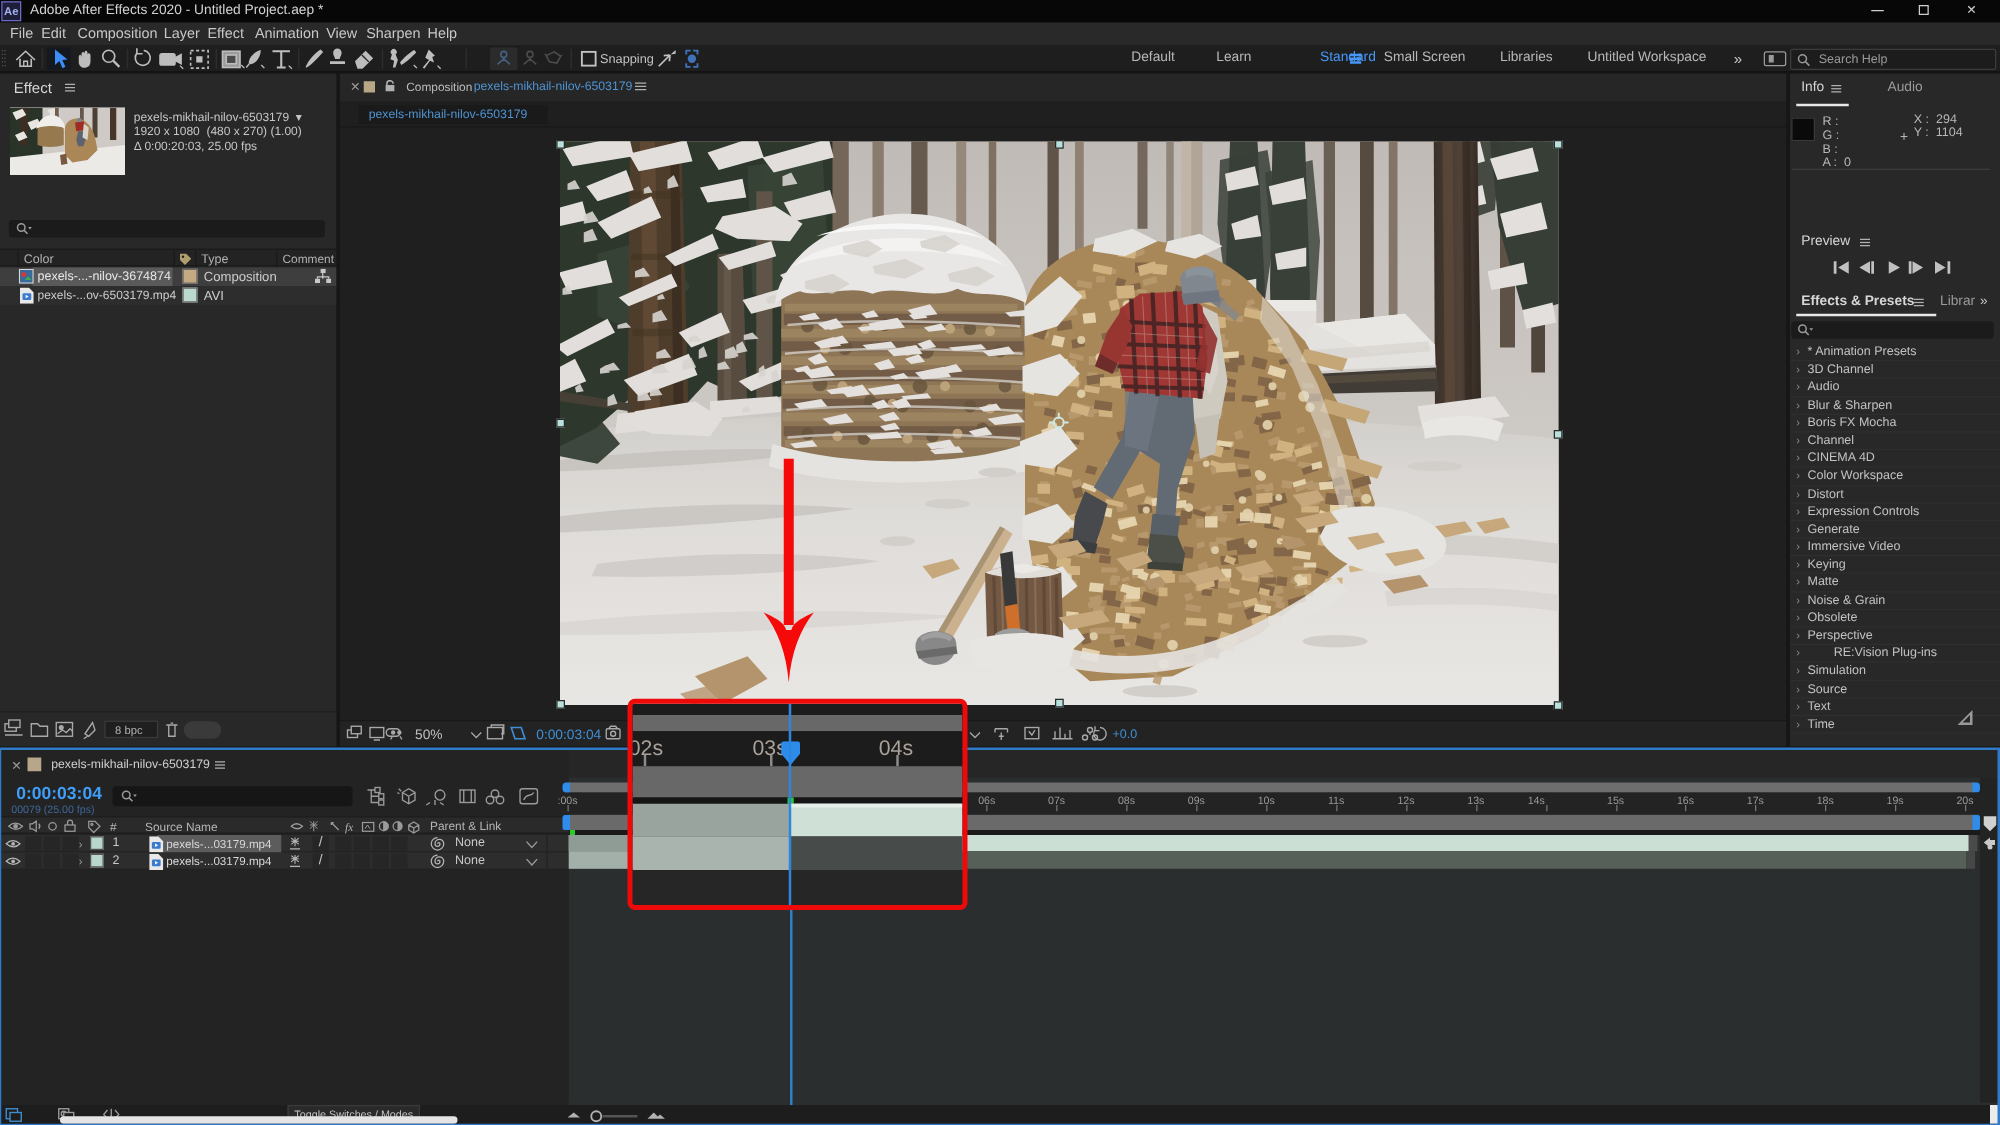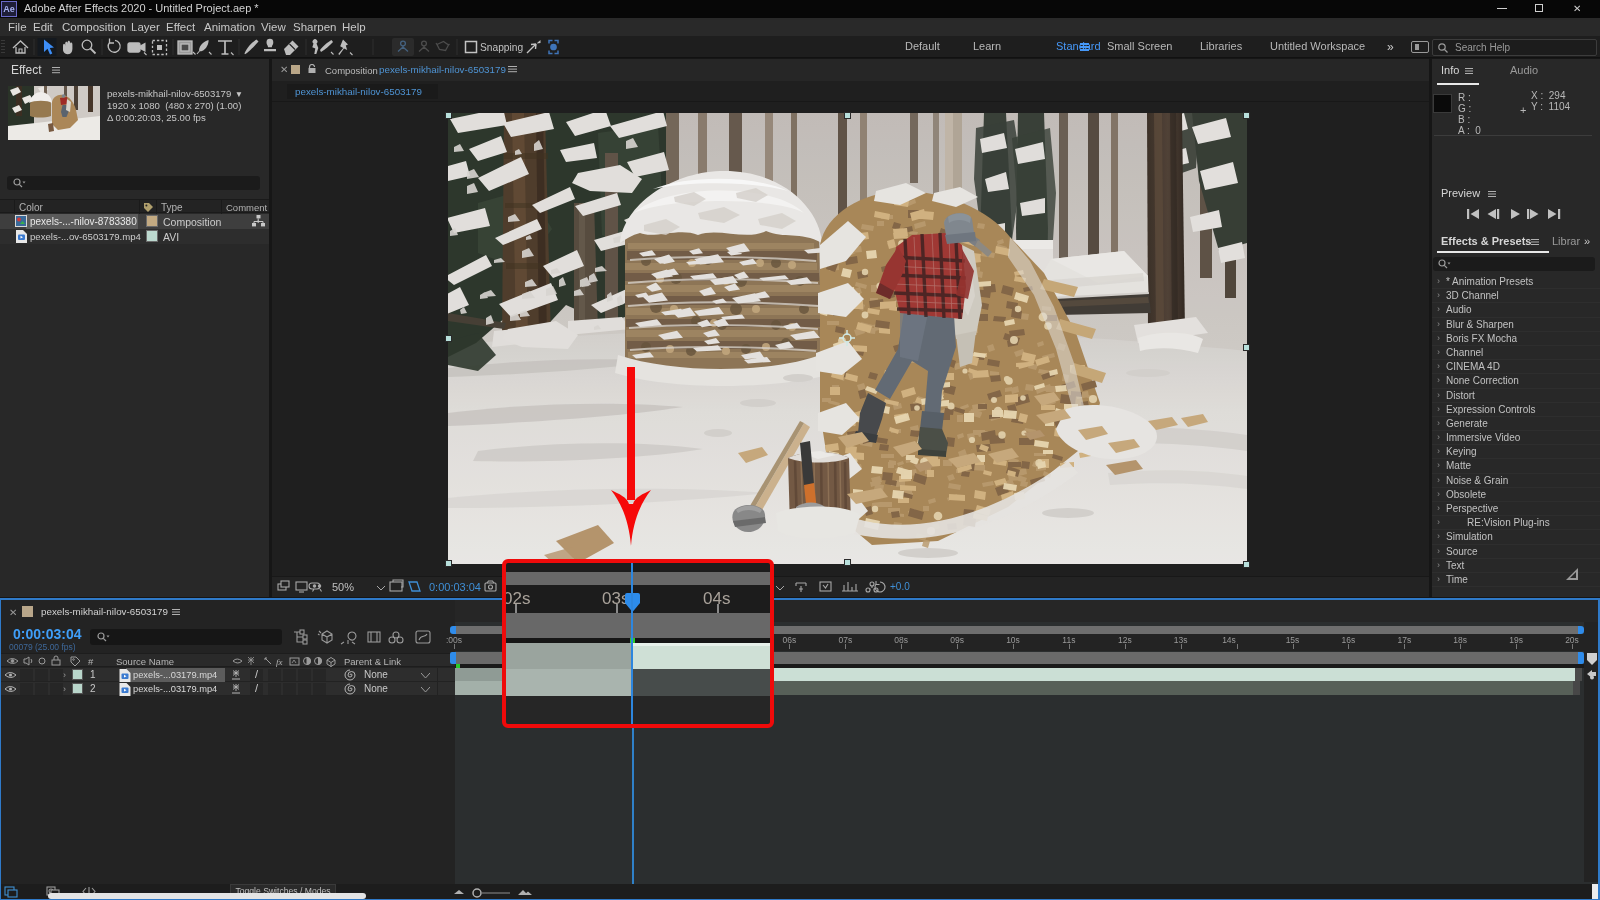--- a/index.html
+++ b/index.html
@@ -190,21 +190,21 @@
   </div>
 
   <div class="abs" style="left:0;top:155px;width:269px;height:15px;background:#3e3e3e;">
     <div class="abs" style="left:26px;top:0px;width:112px;height:15px;background:#5a5a5a;"></div>
     <svg width="12" height="12" style="position:absolute;left:15px;top:1px;" viewBox="0 0 12 12">
           <rect width="12" height="12" fill="#d8d8d8"></rect>
           <rect x="1" y="1" width="10" height="10" fill="#3a6a9a"></rect>
           <circle cx="4" cy="4.5" r="2" fill="#d03a3a"></circle>
           <path d="M5 9 l2.5-3 2.5 3z" fill="#3ab04a"></path>
         </svg>
-    <div class="abs" style="left:30px;top:2px;font-size:10px;color:#e8e8e8;">pexels-...-nilov-8783380</div>
+    <div class="abs" style="left:30px;top:2px;font-size:10px;color:#e8e8e8;">pexels-...-nilov-3674874</div>
     <div class="abs" style="left:146px;top:1px;width:12px;height:12px;background:#c3aa82;border:1px solid #6a6a6a;"></div>
     <div class="abs" style="left:163px;top:2px;font-size:10.5px;color:#cccccc;">Composition</div>
     <svg width="13" height="12" style="position:absolute;left:252px;top:1px;" viewBox="0 0 13 12">
           <g fill="#c8c8c8">
             <rect x="4.5" y="0" width="4" height="3.4"></rect>
             <rect x="0" y="8" width="4" height="3.4"></rect>
             <rect x="9" y="8" width="4" height="3.4"></rect>
             <path d="M6.2 3.4 v2.3 M2 8 v-1.5 h9 V8 M6.2 5 v3" stroke="#c8c8c8" fill="none" stroke-width="1"></path>
           </g>
         </svg>
@@ -214,20 +214,40 @@
     <svg width="11" height="13" style="position:absolute;left:16px;top:1px;" viewBox="0 0 11 13">
           <path d="M0 0 h7 l4 4 v9 h-11 z" fill="#e8e8e8"></path>
           <rect x="2" y="4.5" width="7" height="5.5" rx="1" fill="#3a7ad0"></rect>
           <path d="M4.5 5.8 l2.5 1.4 -2.5 1.4 z" fill="#fff"></path>
         </svg>
     <div class="abs" style="left:30px;top:2px;font-size:9.6px;color:#cccccc;">pexels-...ov-6503179.mp4</div>
     <div class="abs" style="left:146px;top:1px;width:12px;height:12px;background:#bcd9cf;border:1px solid #6a6a6a;"></div>
     <div class="abs" style="left:163px;top:2px;font-size:10.5px;color:#cccccc;">AVI</div>
   </div>
 
+  <div class="abs" style="left:0;top:510px;width:269px;height:28px;background:#282828;border-top:1px solid #1f1f1f;">
+    <svg width="200" height="22" style="position:absolute;left:0;top:3px;" viewBox="0 0 200 22">
+      <g fill="none" stroke="#a8a8a8" stroke-width="1.1">
+        <rect x="4" y="6" width="9" height="6"></rect>
+            <rect x="7" y="3" width="9" height="6" fill="#282828"></rect>
+            <path d="M4 15 h14"></path>
+        <path d="M25 6 h5 l2 2 h6 v8 h-13 z"></path>
+        <rect x="45" y="5" width="13" height="11"></rect>
+            <circle cx="49" cy="9" r="1.5" fill="#a8a8a8"></circle>
+            <path d="M46 14 l4 -3 3 2 3 -3 2 2"></path>
+        <path d="M68 14 l6 -9 2 6 -5 5 z M70 16 l-3 2"></path>
+      </g>
+      <rect x="84" y="4" width="42" height="13" fill="#1f1f1f" stroke="#3a3a3a"></rect>
+      <text x="92" y="14" fill="#b0b0b0" font-size="9" font-family="Liberation Sans">8 bpc</text>
+      <g fill="none" stroke="#a8a8a8" stroke-width="1.1">
+            <path d="M133 7 h9 M135 7 v9 h5 v-9 M136.5 5.5 h2"></path>
+          </g>
+      <rect x="147" y="4" width="30" height="14" rx="7" fill="#3a3a3a"></rect>
+    </svg>
+  </div>
 </div>
 
 <div class="abs" style="left:272px;top:59px;width:1157px;height:538px;background:#1f1f1f;" id="comppanel">
   <div class="abs" style="left:0;top:0;width:1157px;height:22px;background:#262626;">
     <div class="abs" style="left:8px;top:5px;color:#9a9a9a;font-size:10px;">✕</div>
     <div class="abs" style="left:19px;top:6px;width:9px;height:9px;background:#b9a687;"></div>
     <svg width="9" height="10" style="position:absolute;left:36px;top:5px;" viewBox="0 0 9 10">
           <path d="M1.5 4 V3 a2.5 2.5 0 0 1 5 0" fill="none" stroke="#b0b0b0" stroke-width="1.2"></path>
           <rect x="0.5" y="4" width="7" height="5" fill="#b0b0b0"></rect>
         </svg>
@@ -721,21 +741,21 @@
         <div style="position:relative;height:14.2px;border-bottom:1px solid #2e2e2e;">
           <span style="position:absolute;left:5px;top:1px;color:#8a8a8a;font-size:9px;">›</span>
           <span style="position:absolute;left:14px;top:1px;color:#c2c2c2;font-size:10px;white-space:nowrap;">Channel</span>
         </div>
         <div style="position:relative;height:14.2px;border-bottom:1px solid #2e2e2e;">
           <span style="position:absolute;left:5px;top:1px;color:#8a8a8a;font-size:9px;">›</span>
           <span style="position:absolute;left:14px;top:1px;color:#c2c2c2;font-size:10px;white-space:nowrap;">CINEMA 4D</span>
         </div>
         <div style="position:relative;height:14.2px;border-bottom:1px solid #2e2e2e;">
           <span style="position:absolute;left:5px;top:1px;color:#8a8a8a;font-size:9px;">›</span>
-          <span style="position:absolute;left:14px;top:1px;color:#c2c2c2;font-size:10px;white-space:nowrap;">None Correction</span>
+          <span style="position:absolute;left:14px;top:1px;color:#c2c2c2;font-size:10px;white-space:nowrap;">Color Workspace</span>
         </div>
         <div style="position:relative;height:14.2px;border-bottom:1px solid #2e2e2e;">
           <span style="position:absolute;left:5px;top:1px;color:#8a8a8a;font-size:9px;">›</span>
           <span style="position:absolute;left:14px;top:1px;color:#c2c2c2;font-size:10px;white-space:nowrap;">Distort</span>
         </div>
         <div style="position:relative;height:14.2px;border-bottom:1px solid #2e2e2e;">
           <span style="position:absolute;left:5px;top:1px;color:#8a8a8a;font-size:9px;">›</span>
           <span style="position:absolute;left:14px;top:1px;color:#c2c2c2;font-size:10px;white-space:nowrap;">Expression Controls</span>
         </div>
         <div style="position:relative;height:14.2px;border-bottom:1px solid #2e2e2e;">

